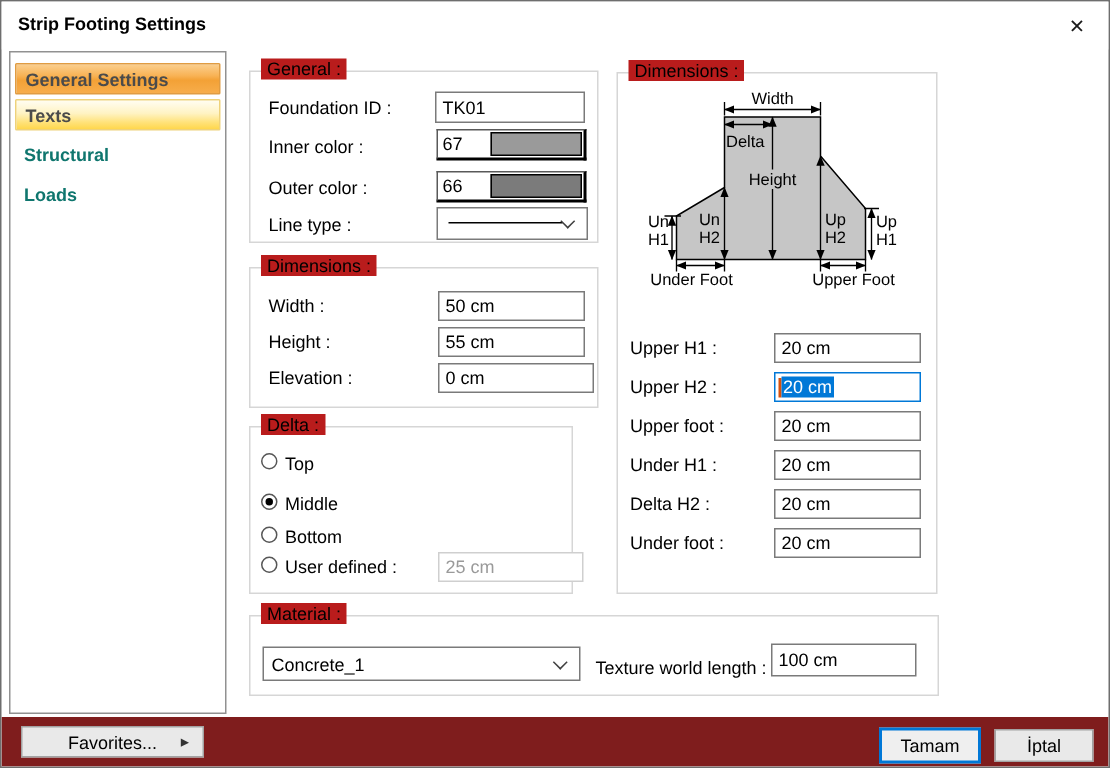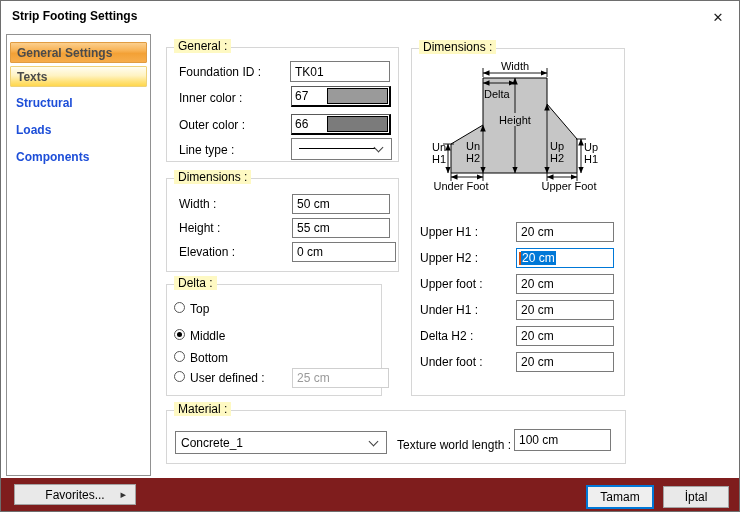--- a/index.html
+++ b/index.html
@@ -13,24 +13,24 @@
   .titlebar{position:absolute;left:0;top:0;width:100%;height:32px;background:#fff;}
   .title{position:absolute;left:11px;top:8px;font-size:12px;font-weight:600;color:#000;}
   .close{position:absolute;right:8px;top:5px;width:26px;height:22px;display:flex;
     align-items:center;justify-content:center;font-size:13px;color:#1a1a1a;cursor:default;}
   
   .sidebar{position:absolute;left:5px;top:33px;width:145px;height:442px;border:1px solid #919191;background:#fff;}
   .nav{position:absolute;left:3px;width:137px;height:21px;display:flex;align-items:center;
     padding-left:6px;font-weight:600;color:#4b4b4b;border-radius:1px;}
   .nav.sel-orange{top:7px;background:linear-gradient(180deg,#fbcf8e 0%,#f8b254 40%,#f3a136 55%,#f7ad4b 100%);border:1px solid #e09c42;}
   .nav.sel-yellow{top:31px;background:linear-gradient(180deg,#fffdf2 0%,#fff3c3 45%,#ffe37d 75%,#ffd74d 100%);border:1px solid #eed27a;}
-  .nav.plain{left:0;width:143px;height:22px;padding-left:9px;border:none;font-weight:600;color:#1d4ed8;background:transparent;}
+  .nav.plain{left:0;width:143px;height:22px;padding-left:9px;border:none;font-weight:600;color:#0f766e;background:transparent;}
   
   .gb{position:absolute;border:1px solid #d6d6d6;background:#fff;}
-  .lg{position:absolute;top:-9px;left:7px;background:#fef9c3;padding:0 4px;color:#000;white-space:nowrap;}
+  .lg{position:absolute;top:-9px;left:7px;background:#b91c1c;padding:0 4px;color:#000;white-space:nowrap;}
   .lbl{position:absolute;white-space:nowrap;color:#000;}
   
   .tb{position:absolute;border:1px solid #7a7a7a;background:#fff;display:flex;align-items:center;
     padding:1px 4px;color:#000;}
   .tb.disabled{border-color:#cfcfcf;color:#9a9a9a;}
   .tb.focused{border-color:#0078d7;padding:1px 2px;}
   .sel-text{background:#0078d7;color:#fff;padding:0 1px;}
   .caret{display:inline-block;width:2px;height:13px;background:#d4500f;}
   .combo{position:absolute;border:1px solid #7a7a7a;background:#fff;display:flex;align-items:center;
     padding:1px 22px 1px 5px;color:#000;}
@@ -73,23 +73,20 @@
       <span>Texts</span>
     </div>
     <div class="nav sel-orange">
       <span>General Settings</span>
     </div>
     <div class="nav plain" style="top:57px;">
       <span>Structural</span>
     </div>
     <div class="nav plain" style="top:84px;">
       <span>Loads</span>
-    </div>
-    <div class="nav plain" style="top:111px;">
-      <span>Components</span>
     </div>
   </div>
 
   <div class="gb" style="left:165px;top:46px;width:233px;height:115px;">
     <span class="lg">General :</span>
     <span class="lbl" style="left:12px;top:17px;">Foundation ID :</span>
     <div class="tb" style="left:123px;top:13px;width:100px;height:21px;">
       <span>TK01</span>
     </div>
     <span class="lbl" style="left:12px;top:43px;">Inner color :</span>

